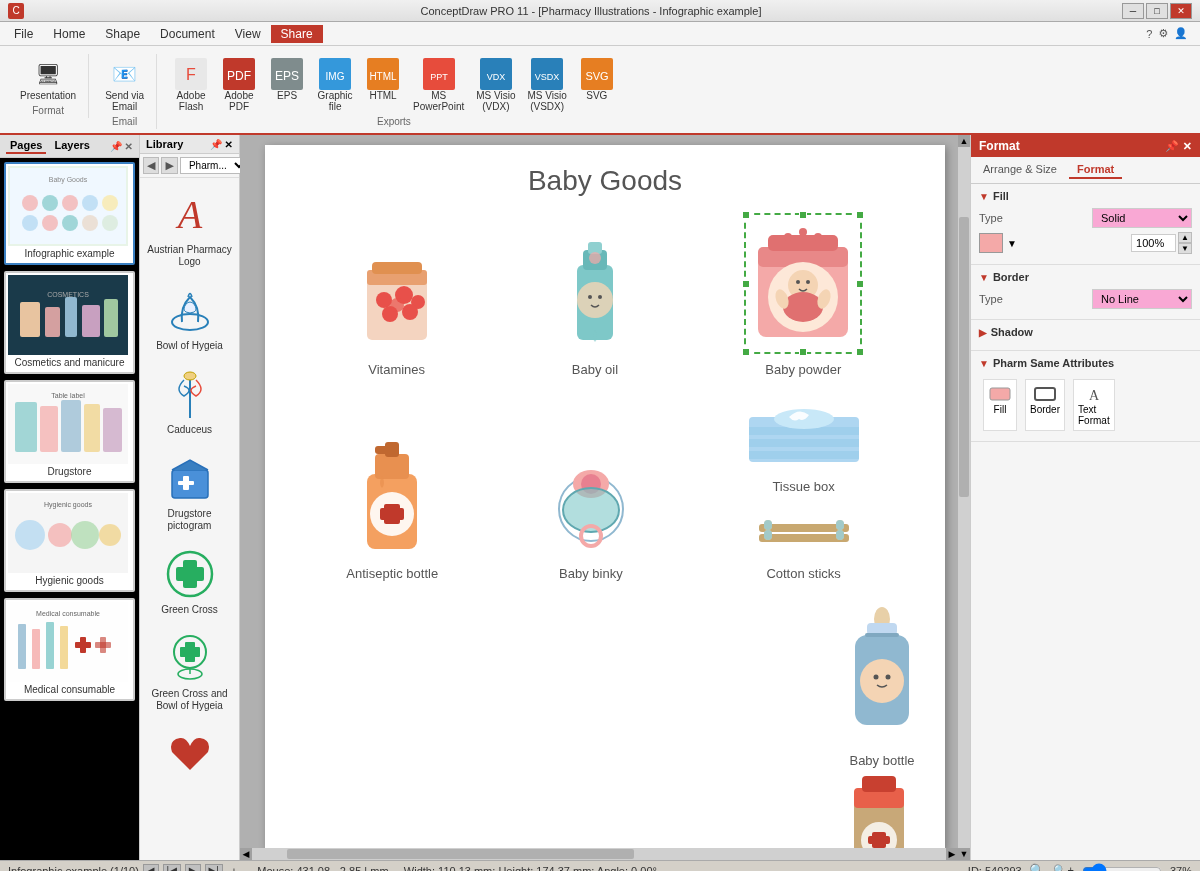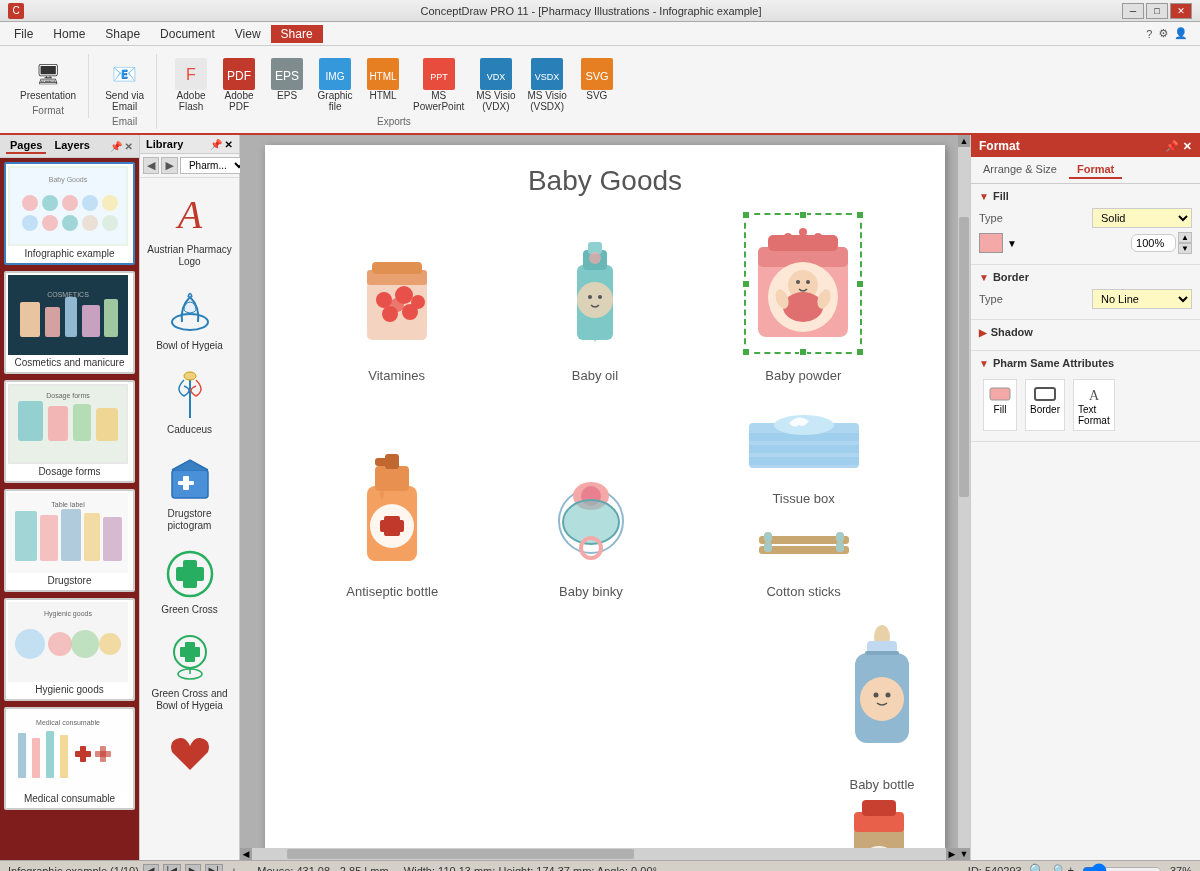--- a/index.html
+++ b/index.html
@@ -72,21 +72,21 @@
 
     
     #main-layout {
       display: flex;
       height: calc(871px - 22px - 24px - 80px - 20px);
     }
 
     
     #pages-panel {
       width: 140px;
-      background: #7f1d1d;
+      background: #000000;
       border-right: 1px solid #ccc;
       display: flex;
       flex-direction: column;
     }
     .panel-header {
       background: #e0e0e0;
       padding: 3px 6px;
       font-size: 11px;
       font-weight: bold;
       display: flex;
@@ -210,21 +210,21 @@
       font-weight: bold;
       color: #333;
       cursor: pointer;
       margin-bottom: 6px;
     }
     .format-row { display: flex; align-items: center; justify-content: space-between; margin-bottom: 4px; }
     .format-label { font-size: 11px; color: #555; }
     .format-select {
       font-size: 11px;
       border: 1px solid #ccc;
-      background: #fef9c3;
+      background: #f9a8d4;
       padding: 2px 4px;
       min-width: 100px;
     }
     .format-color-box { width: 24px; height: 20px; background: #f4a9a8; border: 1px solid #999; display: inline-block; }
     .format-percent { font-size: 11px; display: flex; align-items: center; gap: 2px; }
     .format-input { width: 50px; font-size: 11px; border: 1px solid #ccc; padding: 2px 4px; }
     .format-icons { display: flex; gap: 8px; padding: 4px; }
     .format-icon-btn { display: flex; flex-direction: column; align-items: center; font-size: 10px; cursor: pointer; padding: 4px; border: 1px solid #ddd; background: white; }
     .section-arrow { color: #c0392b; font-size: 10px; }
 
@@ -252,21 +252,21 @@
       font-size: 28px;
       font-weight: 300;
       color: #555;
       padding: 20px 0 10px;
       font-family: 'Segoe UI', Arial, sans-serif;
     }
     .item-cell {
       display: flex;
       flex-direction: column;
       align-items: center;
-      gap: 18px;
+      gap: 12px;
     }
     .item-label {
       font-size: 13px;
       color: #555;
       text-align: center;
     }
 
     
     ::-webkit-scrollbar { width: 8px; height: 8px; }
     ::-webkit-scrollbar-track { background: #d0d0d0; }
@@ -461,33 +461,20 @@
             <rect x="10" y="25" width="20" height="35" fill="#e8c4a0" rx="2"></rect>
             <rect x="35" y="30" width="15" height="30" fill="#d4a0a0" rx="2"></rect>
             <rect x="55" y="20" width="12" height="40" fill="#90b8d0" rx="2"></rect>
             <rect x="72" y="28" width="18" height="32" fill="#c8a0c0" rx="2"></rect>
             <rect x="94" y="22" width="14" height="38" fill="#a0c8a0" rx="2"></rect>
           </svg>
         </div>
         <div class="page-thumb-label">Cosmetics and manicure</div>
       </div>
 
-      <div class="page-thumb">
-        <div class="page-thumb-img" style="background:#e8e8e8;">
-          <svg width="116" height="76" viewBox="0 0 116 76">
-            <rect width="116" height="76" fill="#e8f0e8"></rect>
-            <text x="58" y="12" text-anchor="middle" font-size="7" fill="#666">Dosage forms</text>
-            <rect x="8" y="15" width="25" height="40" fill="#7ec8c8" rx="3" opacity="0.8"></rect>
-            <rect x="38" y="20" width="20" height="35" fill="#f4a9a8" rx="3" opacity="0.8"></rect>
-            <rect x="63" y="18" width="18" height="37" fill="#a8d8a8" rx="3" opacity="0.8"></rect>
-            <rect x="86" y="22" width="22" height="33" fill="#f0d080" rx="3" opacity="0.8"></rect>
-          </svg>
-        </div>
-        <div class="page-thumb-label">Dosage forms</div>
-      </div>
 
       <div class="page-thumb">
         <div class="page-thumb-img" style="background:#f8f8f8;">
           <svg width="116" height="76" viewBox="0 0 116 76">
             <rect width="116" height="76" fill="#f8f8f8"></rect>
             <text x="58" y="12" text-anchor="middle" font-size="7" fill="#666">Table label</text>
             <rect x="5" y="16" width="22" height="50" fill="#7ec8c8" rx="2" opacity="0.7"></rect>
             <rect x="30" y="20" width="18" height="46" fill="#f4a9a8" rx="2" opacity="0.7"></rect>
             <rect x="51" y="14" width="20" height="52" fill="#90b8d0" rx="2" opacity="0.7"></rect>
             <rect x="74" y="18" width="16" height="48" fill="#f0d080" rx="2" opacity="0.7"></rect>
@@ -888,21 +875,21 @@
           <option>None</option>
           <option>Gradient</option>
         </select>
       </div>
       <div class="format-row">
         <div style="display:flex;align-items:center;gap:4px;">
           <div class="format-color-box"></div>
           <span style="font-size:10px;cursor:pointer;">▼</span>
         </div>
         <div class="format-percent">
-          <input class="format-input" type="text" value="100%" style="width: 45px; border-radius: 6px;">
+          <input class="format-input" type="text" value="100%" style="width: 45px;">
           <div style="display:flex;flex-direction:column;gap:0;">
             <span style="font-size:8px;cursor:pointer;background:#ddd;border:1px solid #bbb;padding:0 2px;">▲</span>
             <span style="font-size:8px;cursor:pointer;background:#ddd;border:1px solid #bbb;padding:0 2px;">▼</span>
           </div>
         </div>
       </div>
     </div>
 
     <div class="format-section">
       <div class="format-section-header">

